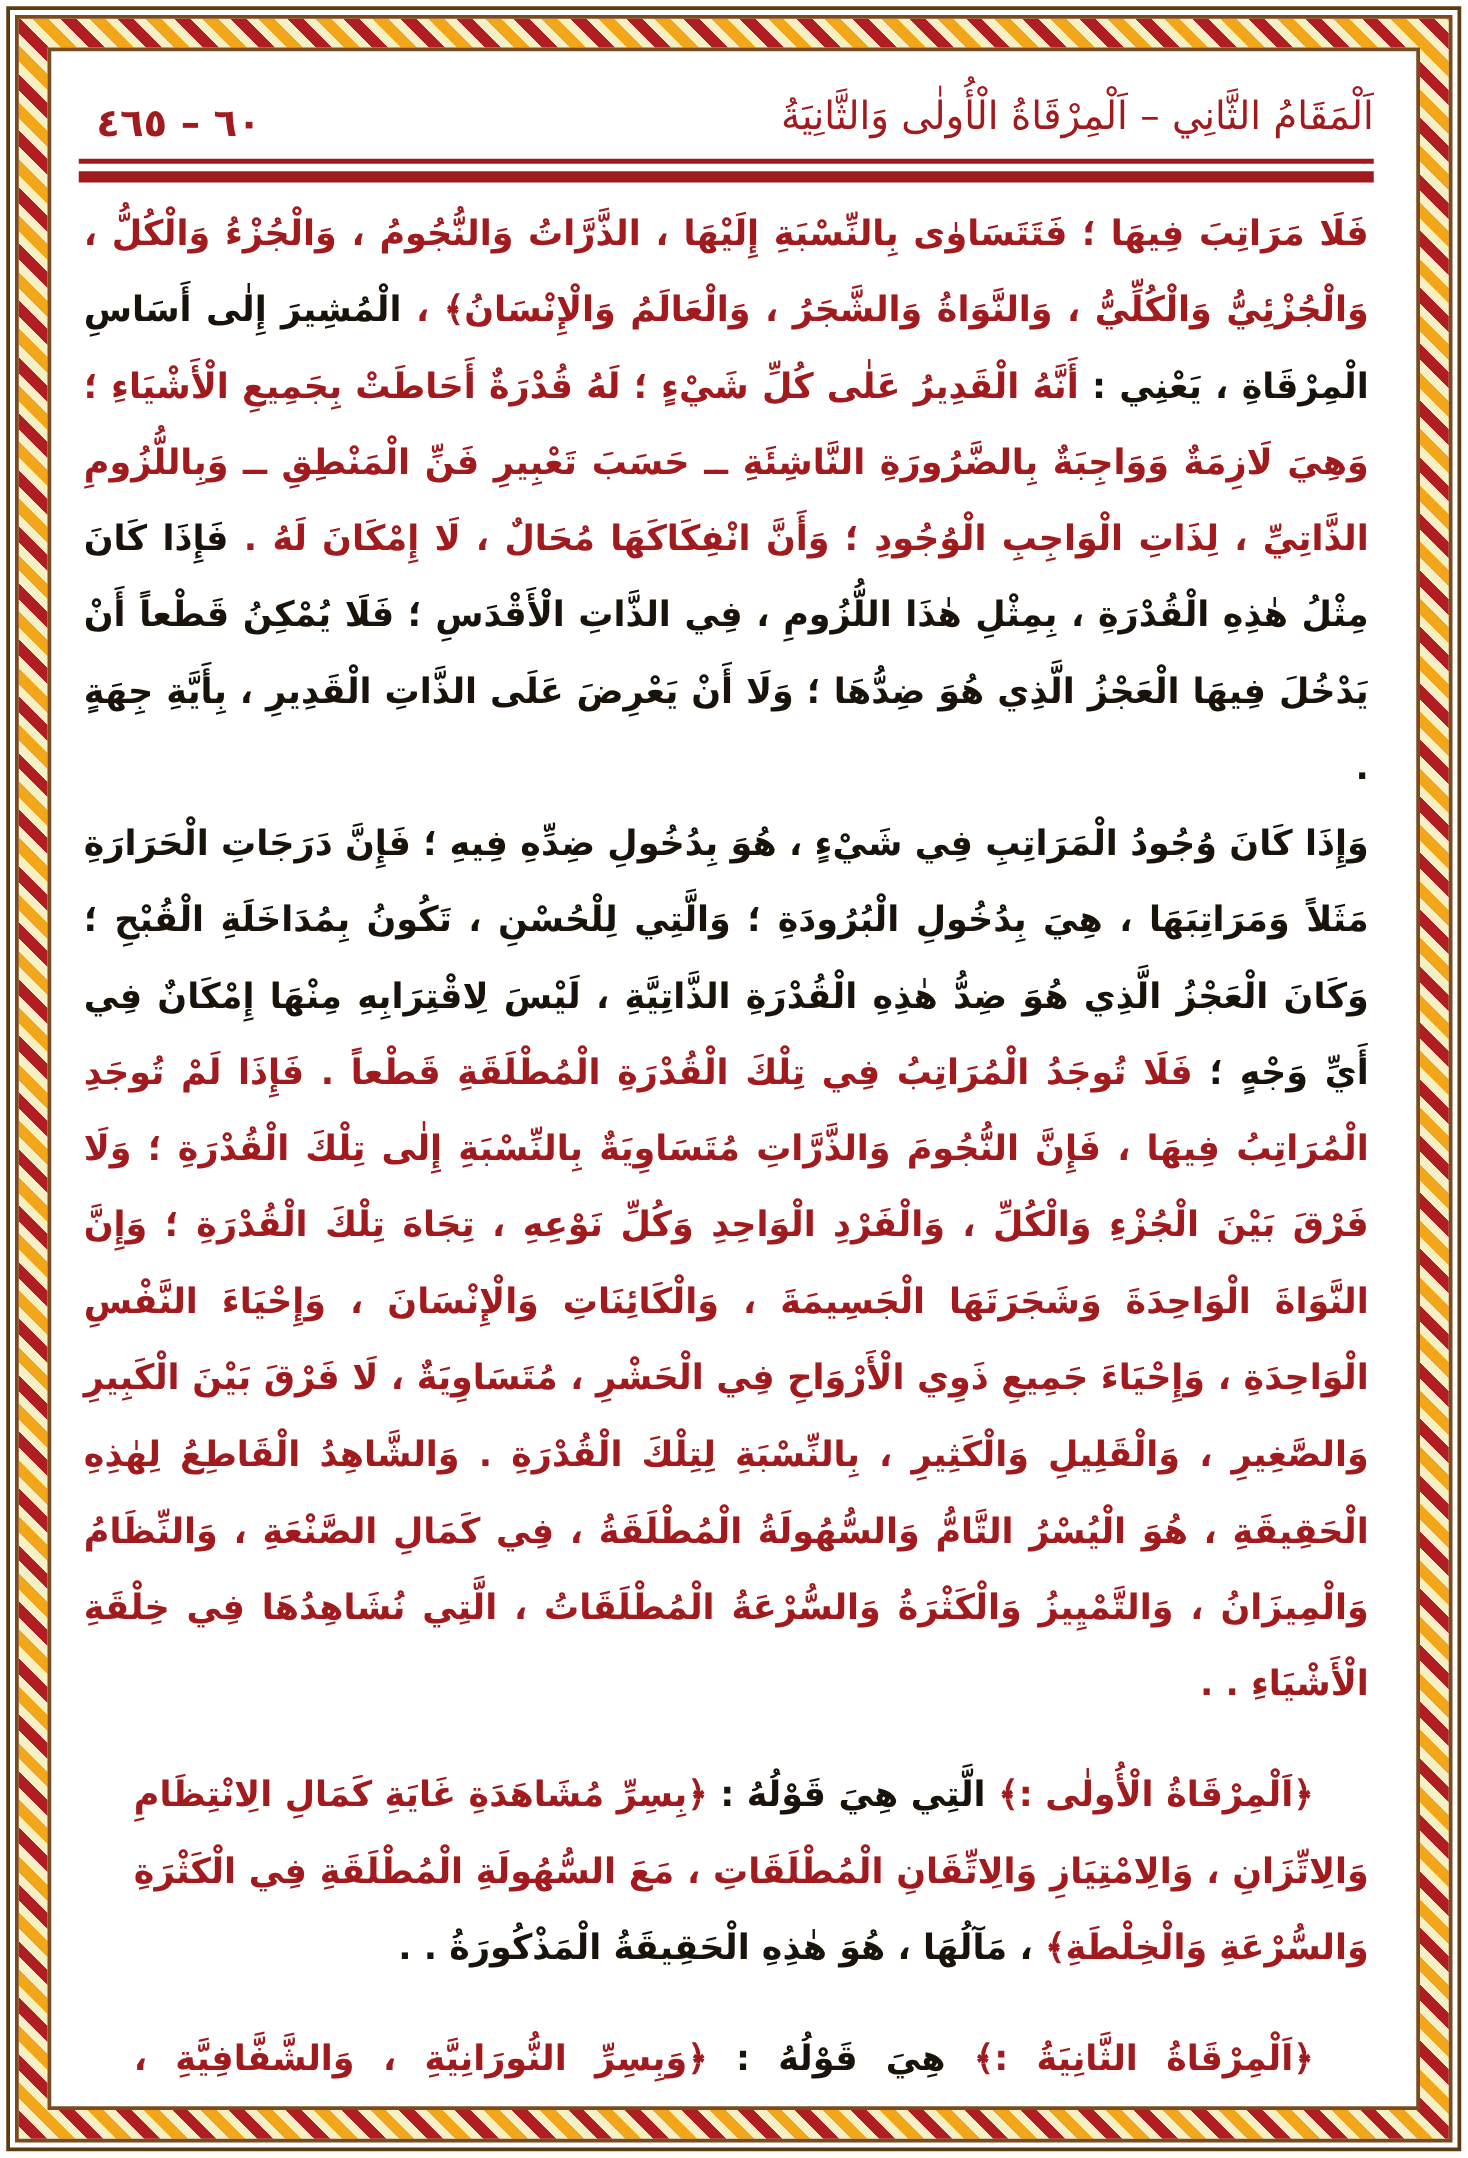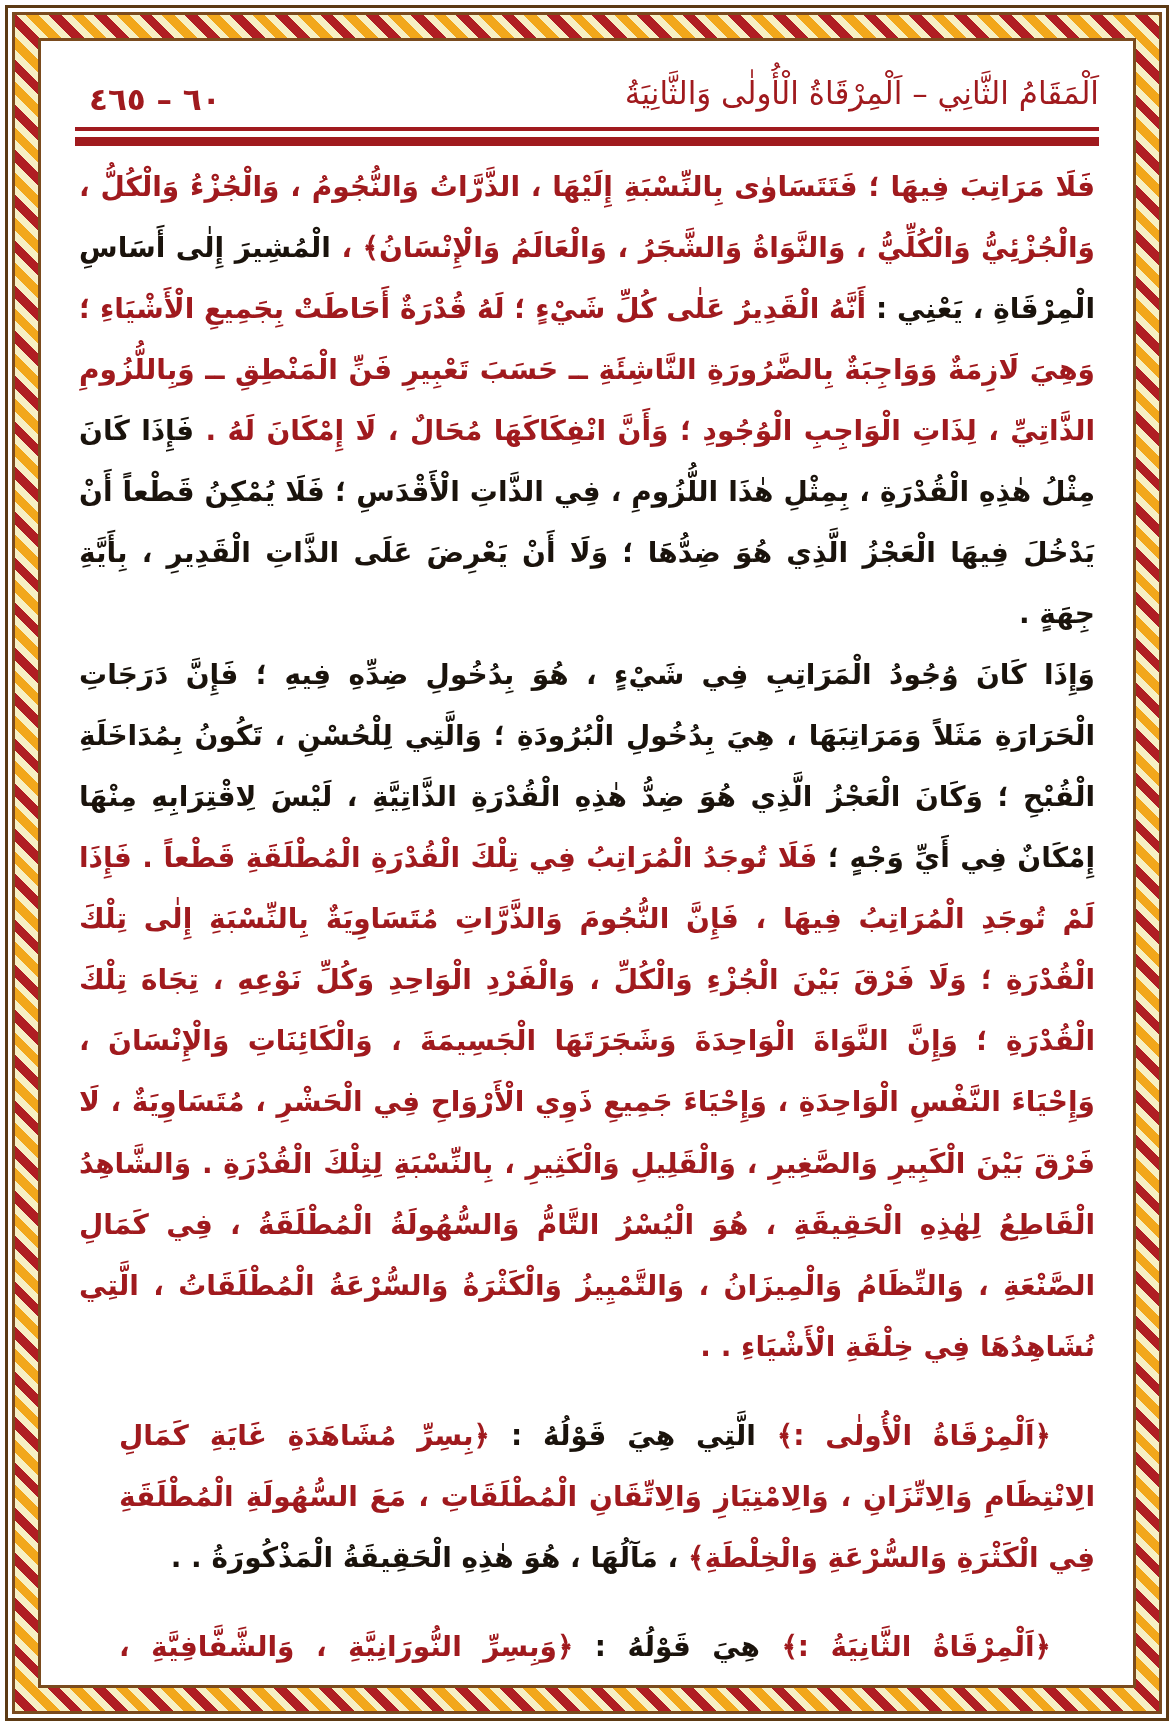--- a/index.html
+++ b/index.html
@@ -38,21 +38,21 @@
     );
     padding: 23px;
     box-sizing: border-box;
   }
   .inner {
     width: 100%;
     height: 100%;
     box-sizing: border-box;
     background: #ffffff;
     border: 3px solid var(--frame-brown);
-    padding: 24px 34px 20px 34px;
+    padding: 24px 34px 20px 22px;
     overflow: hidden;
   }
   
   .page-header {
     position: relative;
     direction: rtl;
   }
   .page-title {
     text-align: right;
     font-size: 31px;

